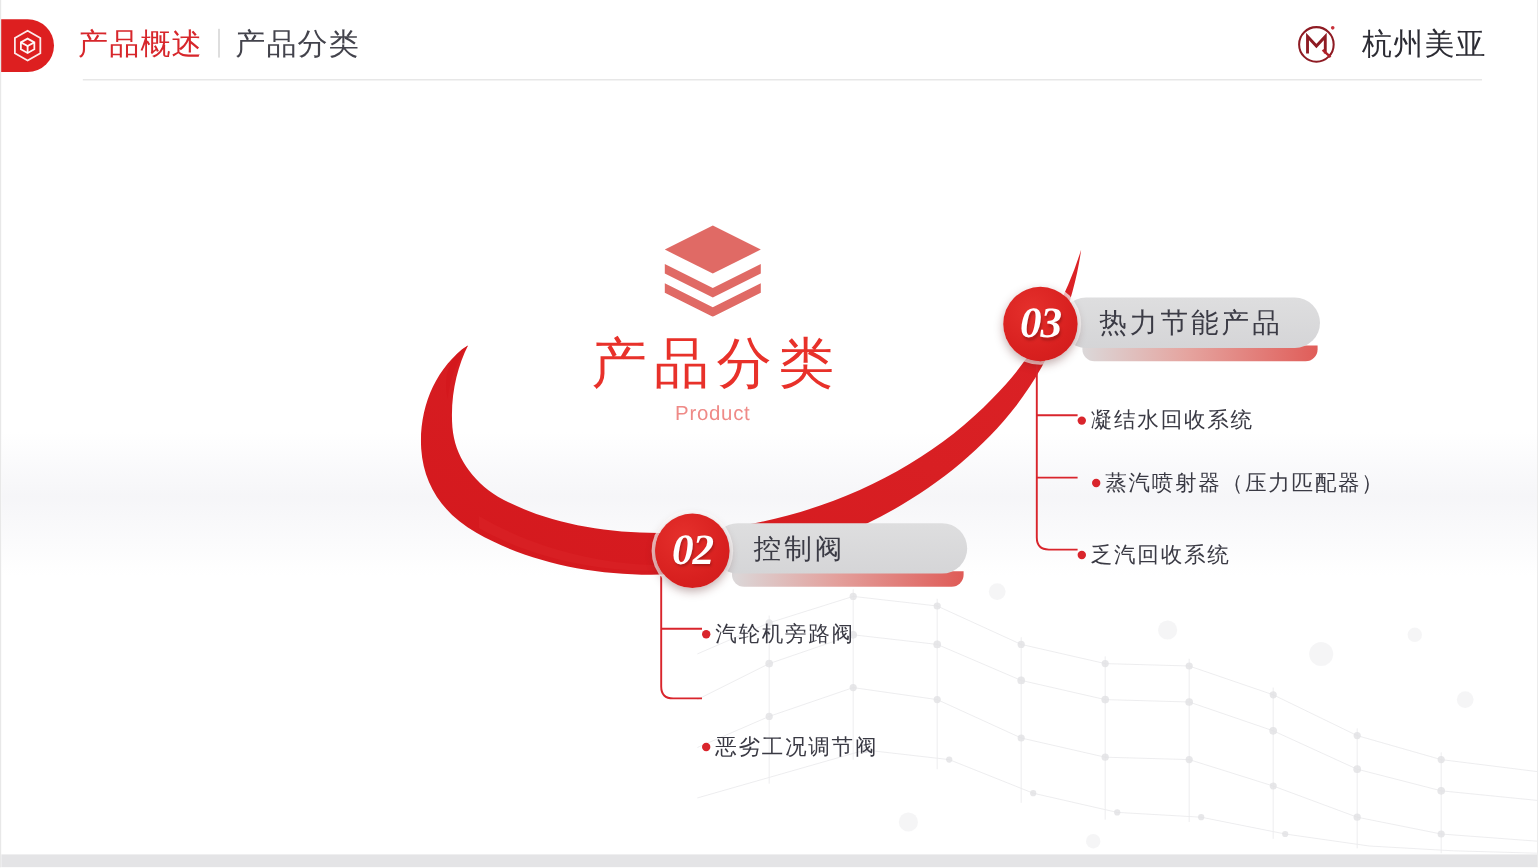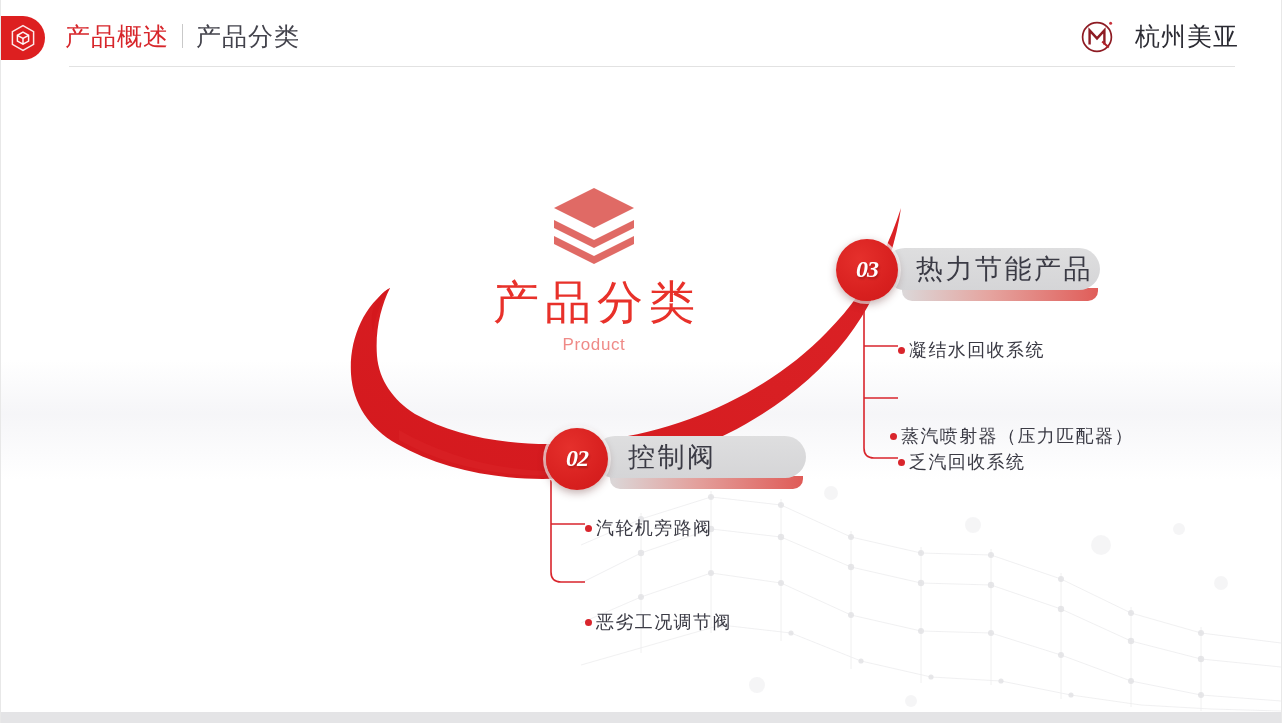--- a/index.html
+++ b/index.html
@@ -163,21 +163,21 @@
   .pill {
     position: relative;
     height: 42px;
     border-radius: 21px;
     background: linear-gradient(180deg, #dededf 0%, #d5d5d7 100%);
     display: flex;
     align-items: center;
     z-index: 3;
   }
   .pill-label {
-    font-size: 27px;
+    font-size: 23px;
     color: #3b3b45;
     letter-spacing: 2.5px;
     white-space: nowrap;
   }
   .pill-shadow {
     position: absolute;
     height: 13px;
     border-radius: 0 0 10px 10px;
     z-index: 1;
   }
@@ -191,21 +191,21 @@
     box-shadow: 0 3px 8px rgba(80,20,20,.34), 0 0 0 3px rgba(255,255,255,.72);
     z-index: 6;
     display: flex;
     align-items: center;
     justify-content: center;
   }
   .badge-num {
     font-family: "Liberation Serif", "DejaVu Serif", serif;
     font-style: italic;
     font-weight: 700;
-    font-size: 24px;
+    font-size: 36px;
     color: #ffffff;
     letter-spacing: -1px;
     text-shadow: 1px 2px 2px rgba(110,15,15,.45);
     transform: translateY(-1px);
   }
 
   
   #stage-01 { left: 131px; top: 365px; }
   #stage-01 .pill { width: 210px; padding-left: 42px; }
   #stage-01 .pill-shadow {
@@ -420,21 +420,21 @@
   <div class="sub-group" id="subs-03">
     <svg class="sub-connector" width="300" height="180" viewBox="0 0 300 180">
       <path d="M6 0 L6 160 Q6 170 16 170 L40 170" fill="none" stroke="#d9252c" stroke-width="1.6"></path>
       <path d="M6 58 L40 58" fill="none" stroke="#d9252c" stroke-width="1.6"></path>
       <path d="M6 110 L40 110" fill="none" stroke="#d9252c" stroke-width="1.6"></path>
     </svg>
     <div class="sub-item" style="left:40px; top:50px;">
       <span class="sub-dot"></span>
       <span class="sub-label">凝结水回收系统</span>
     </div>
-    <div class="sub-item" style="left:32px; top:102px;margin-top:34px;">
+    <div class="sub-item" style="left:52px; top:102px;">
       <span class="sub-dot"></span>
       <span class="sub-label">蒸汽喷射器（压力匹配器）</span>
     </div>
     <div class="sub-item" style="left:40px; top:162px;">
       <span class="sub-dot"></span>
       <span class="sub-label">乏汽回收系统</span>
     </div>
   </div>
 
   <div class="sub-group" id="subs-02">

